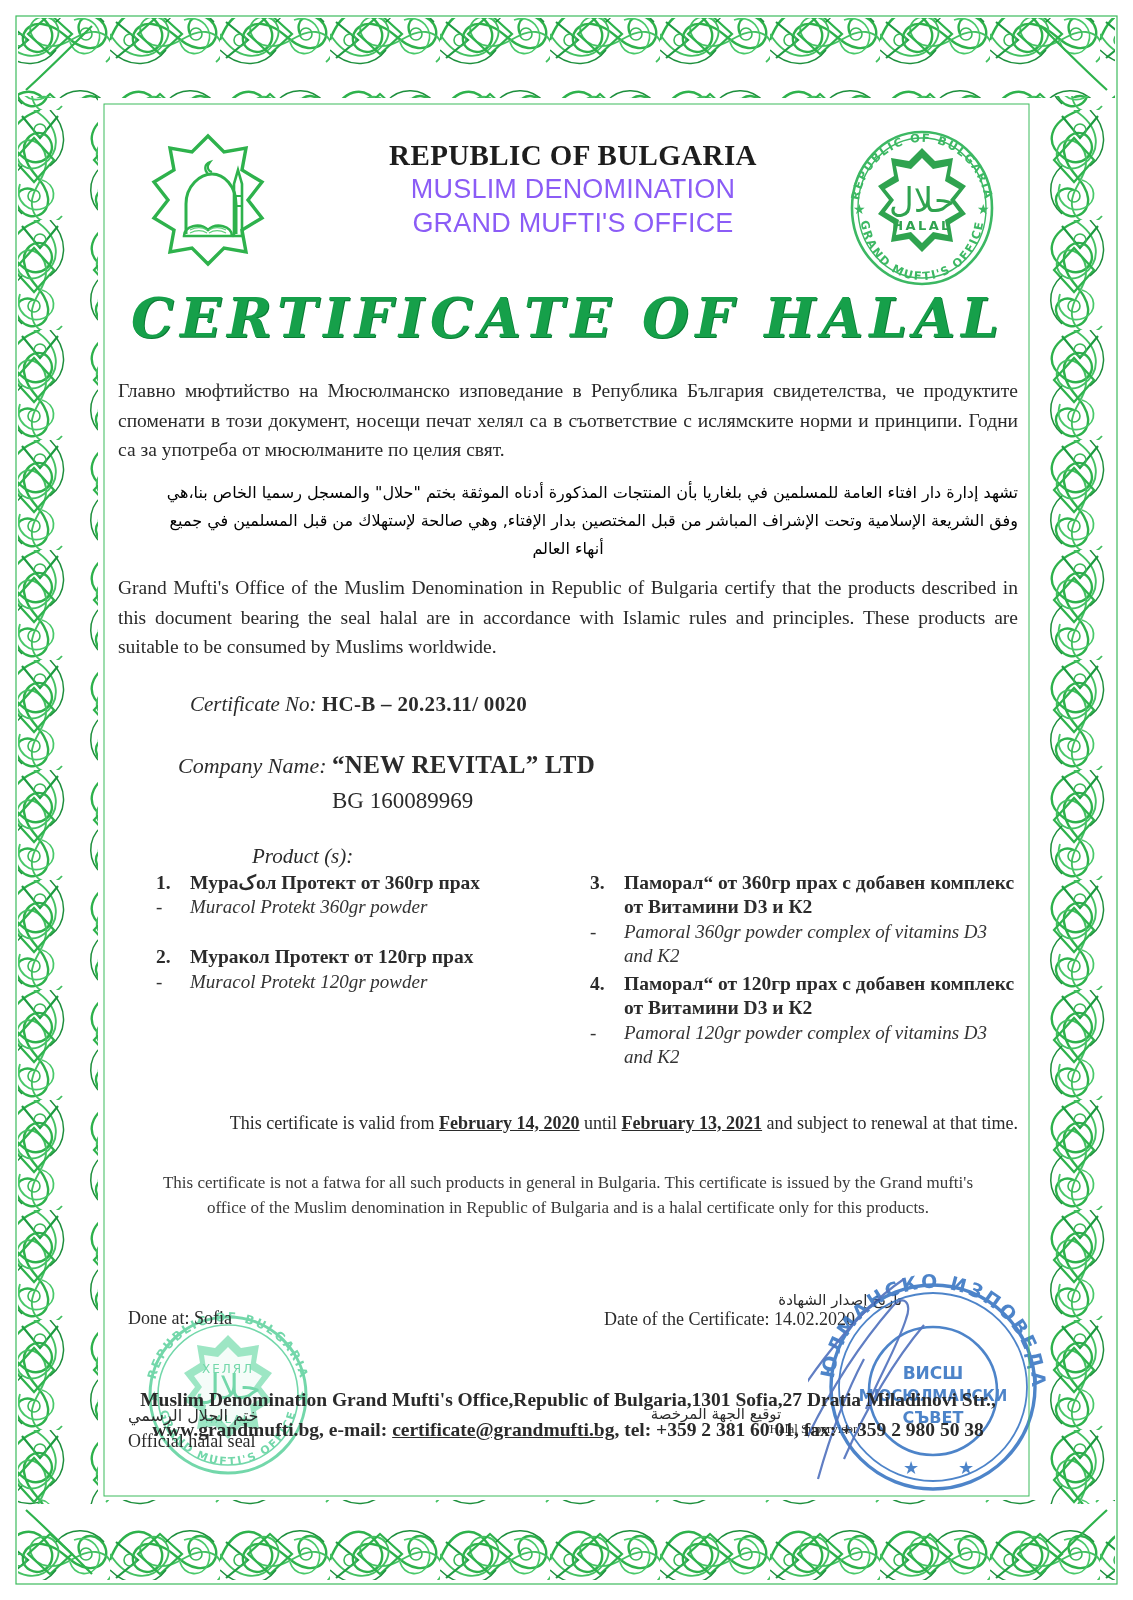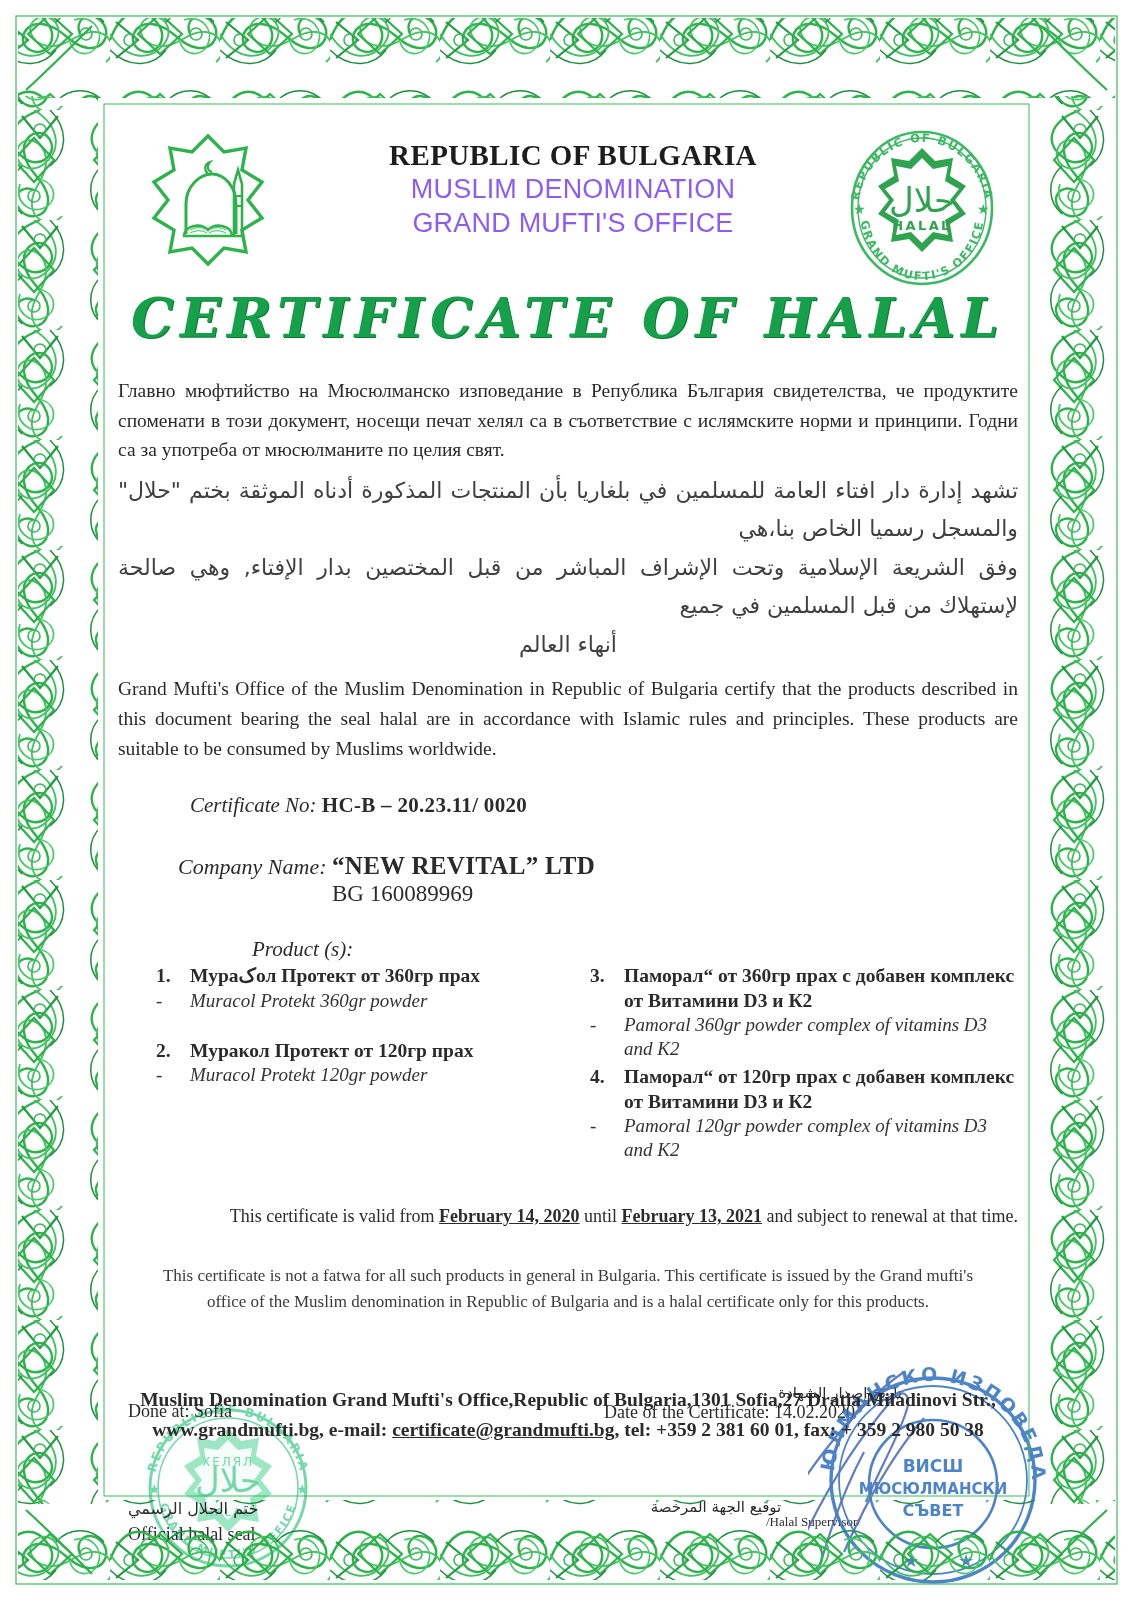--- a/index.html
+++ b/index.html
@@ -26,32 +26,32 @@
 
   
   .cert-title{text-align:center;margin-top:6px;color:#16a04a;
      font-family:"DejaVu Serif",serif;font-weight:bold;font-size:54px;
      letter-spacing:6px;font-style:italic;
      text-shadow:1px 1px 0 #0b7a34;}
 
   
   .para{font-size:19.5px;line-height:1.52;text-align:justify;margin:0;color:#2a2a2a;}
   .bg-block{margin-top:26px;}
-  .ar-block{direction:rtl;text-align:justify;font-size:22px;line-height:1.75;
-      margin-top:7px;font-family:"DejaVu Sans",sans-serif;color:#404040;}
+  .ar-block{direction:rtl;text-align:justify;font-size:16px;line-height:1.75;
+      margin-top:14px;font-family:"DejaVu Sans",sans-serif;color:#000000;}
   .ar-block .ctr{text-align:center;}
   .en-block{margin-top:10px;}
 
   
   .field-line{margin-top:30px;padding-left:72px;font-size:21px;}
   .lab{font-style:italic;}
   .val{font-weight:bold;letter-spacing:.3px;}
   .company-line{margin-top:34px;padding-left:60px;font-size:22px;}
   .company-line .val{font-size:25px;}
-  .company-sub{padding-left:214px;font-size:23px;margin-top:1px;}
+  .company-sub{padding-left:214px;font-size:23px;margin-top:9px;}
 
   
   .prod-head{padding-left:134px;font-style:italic;font-size:21px;margin-top:30px;}
   .prod-cols{display:flex;margin-top:2px;}
   .pcol{width:50%;box-sizing:border-box;}
   .pcol.left{padding-left:38px;padding-right:14px;}
   .pcol.right{padding-left:22px;}
   .pitem{margin-bottom:4px;}
   .pbg{font-weight:bold;font-size:19.5px;line-height:1.26;display:flex;}
   .pbg .num{width:34px;flex:none;}

